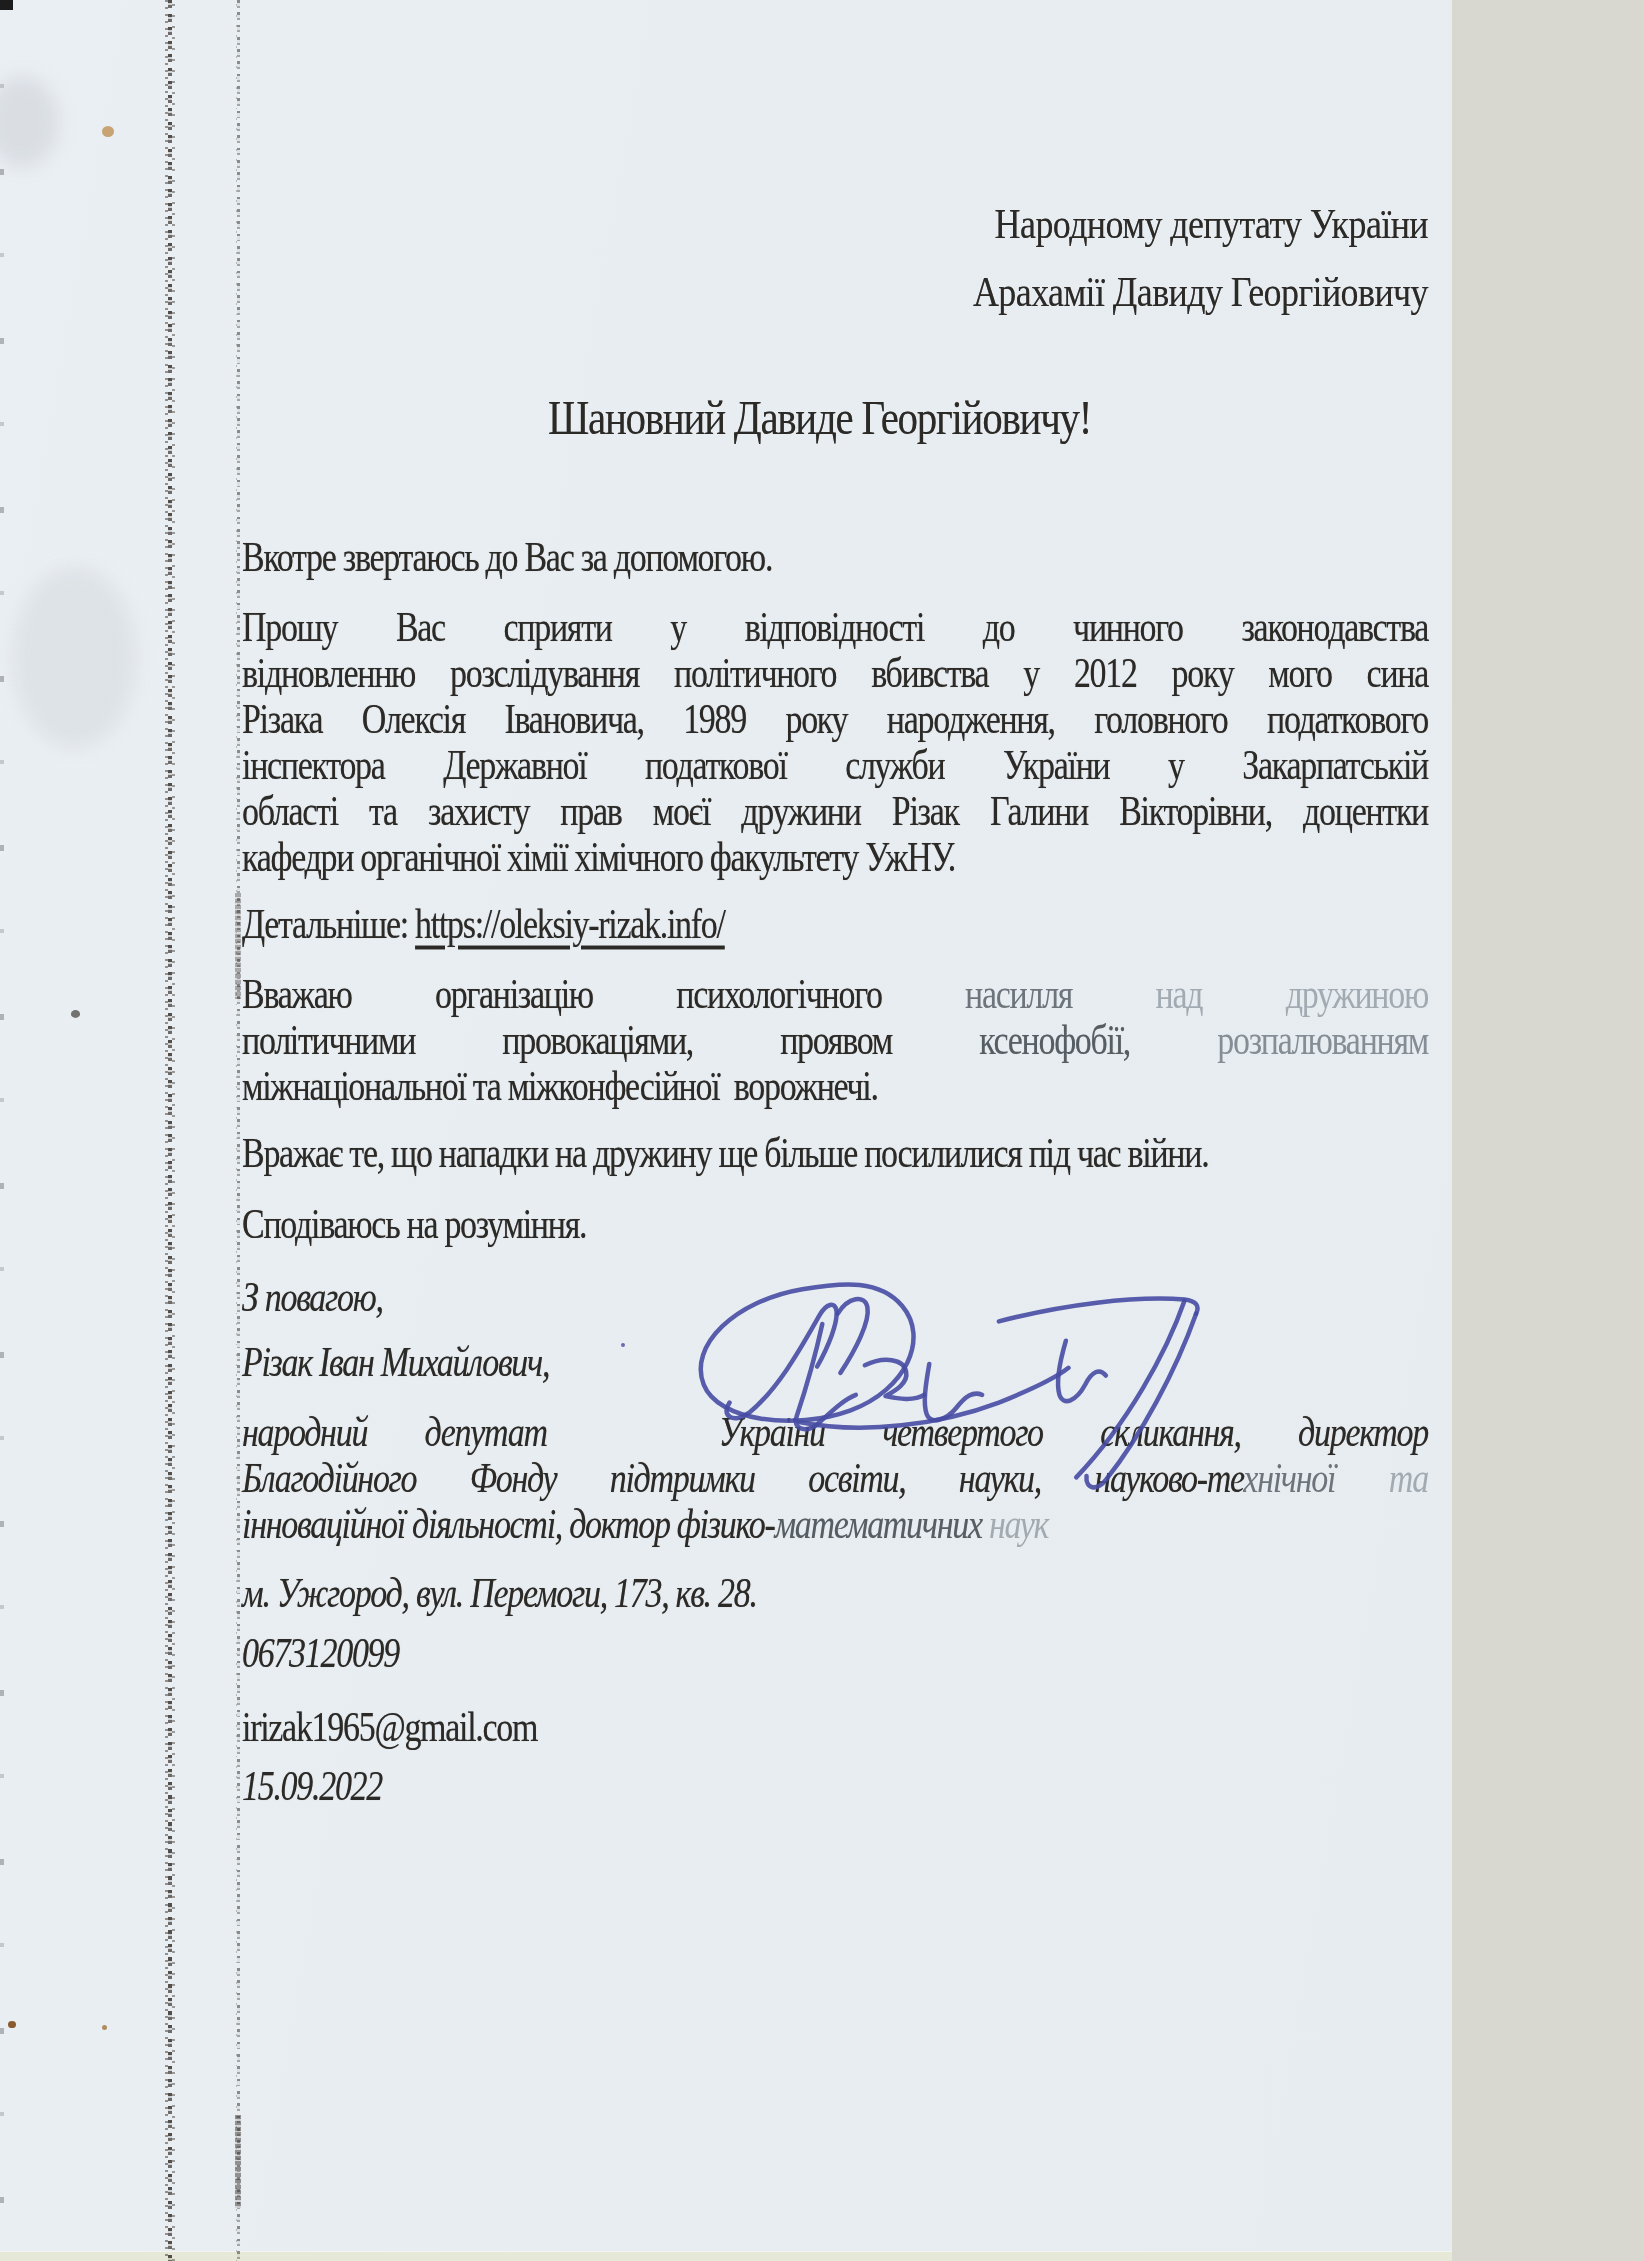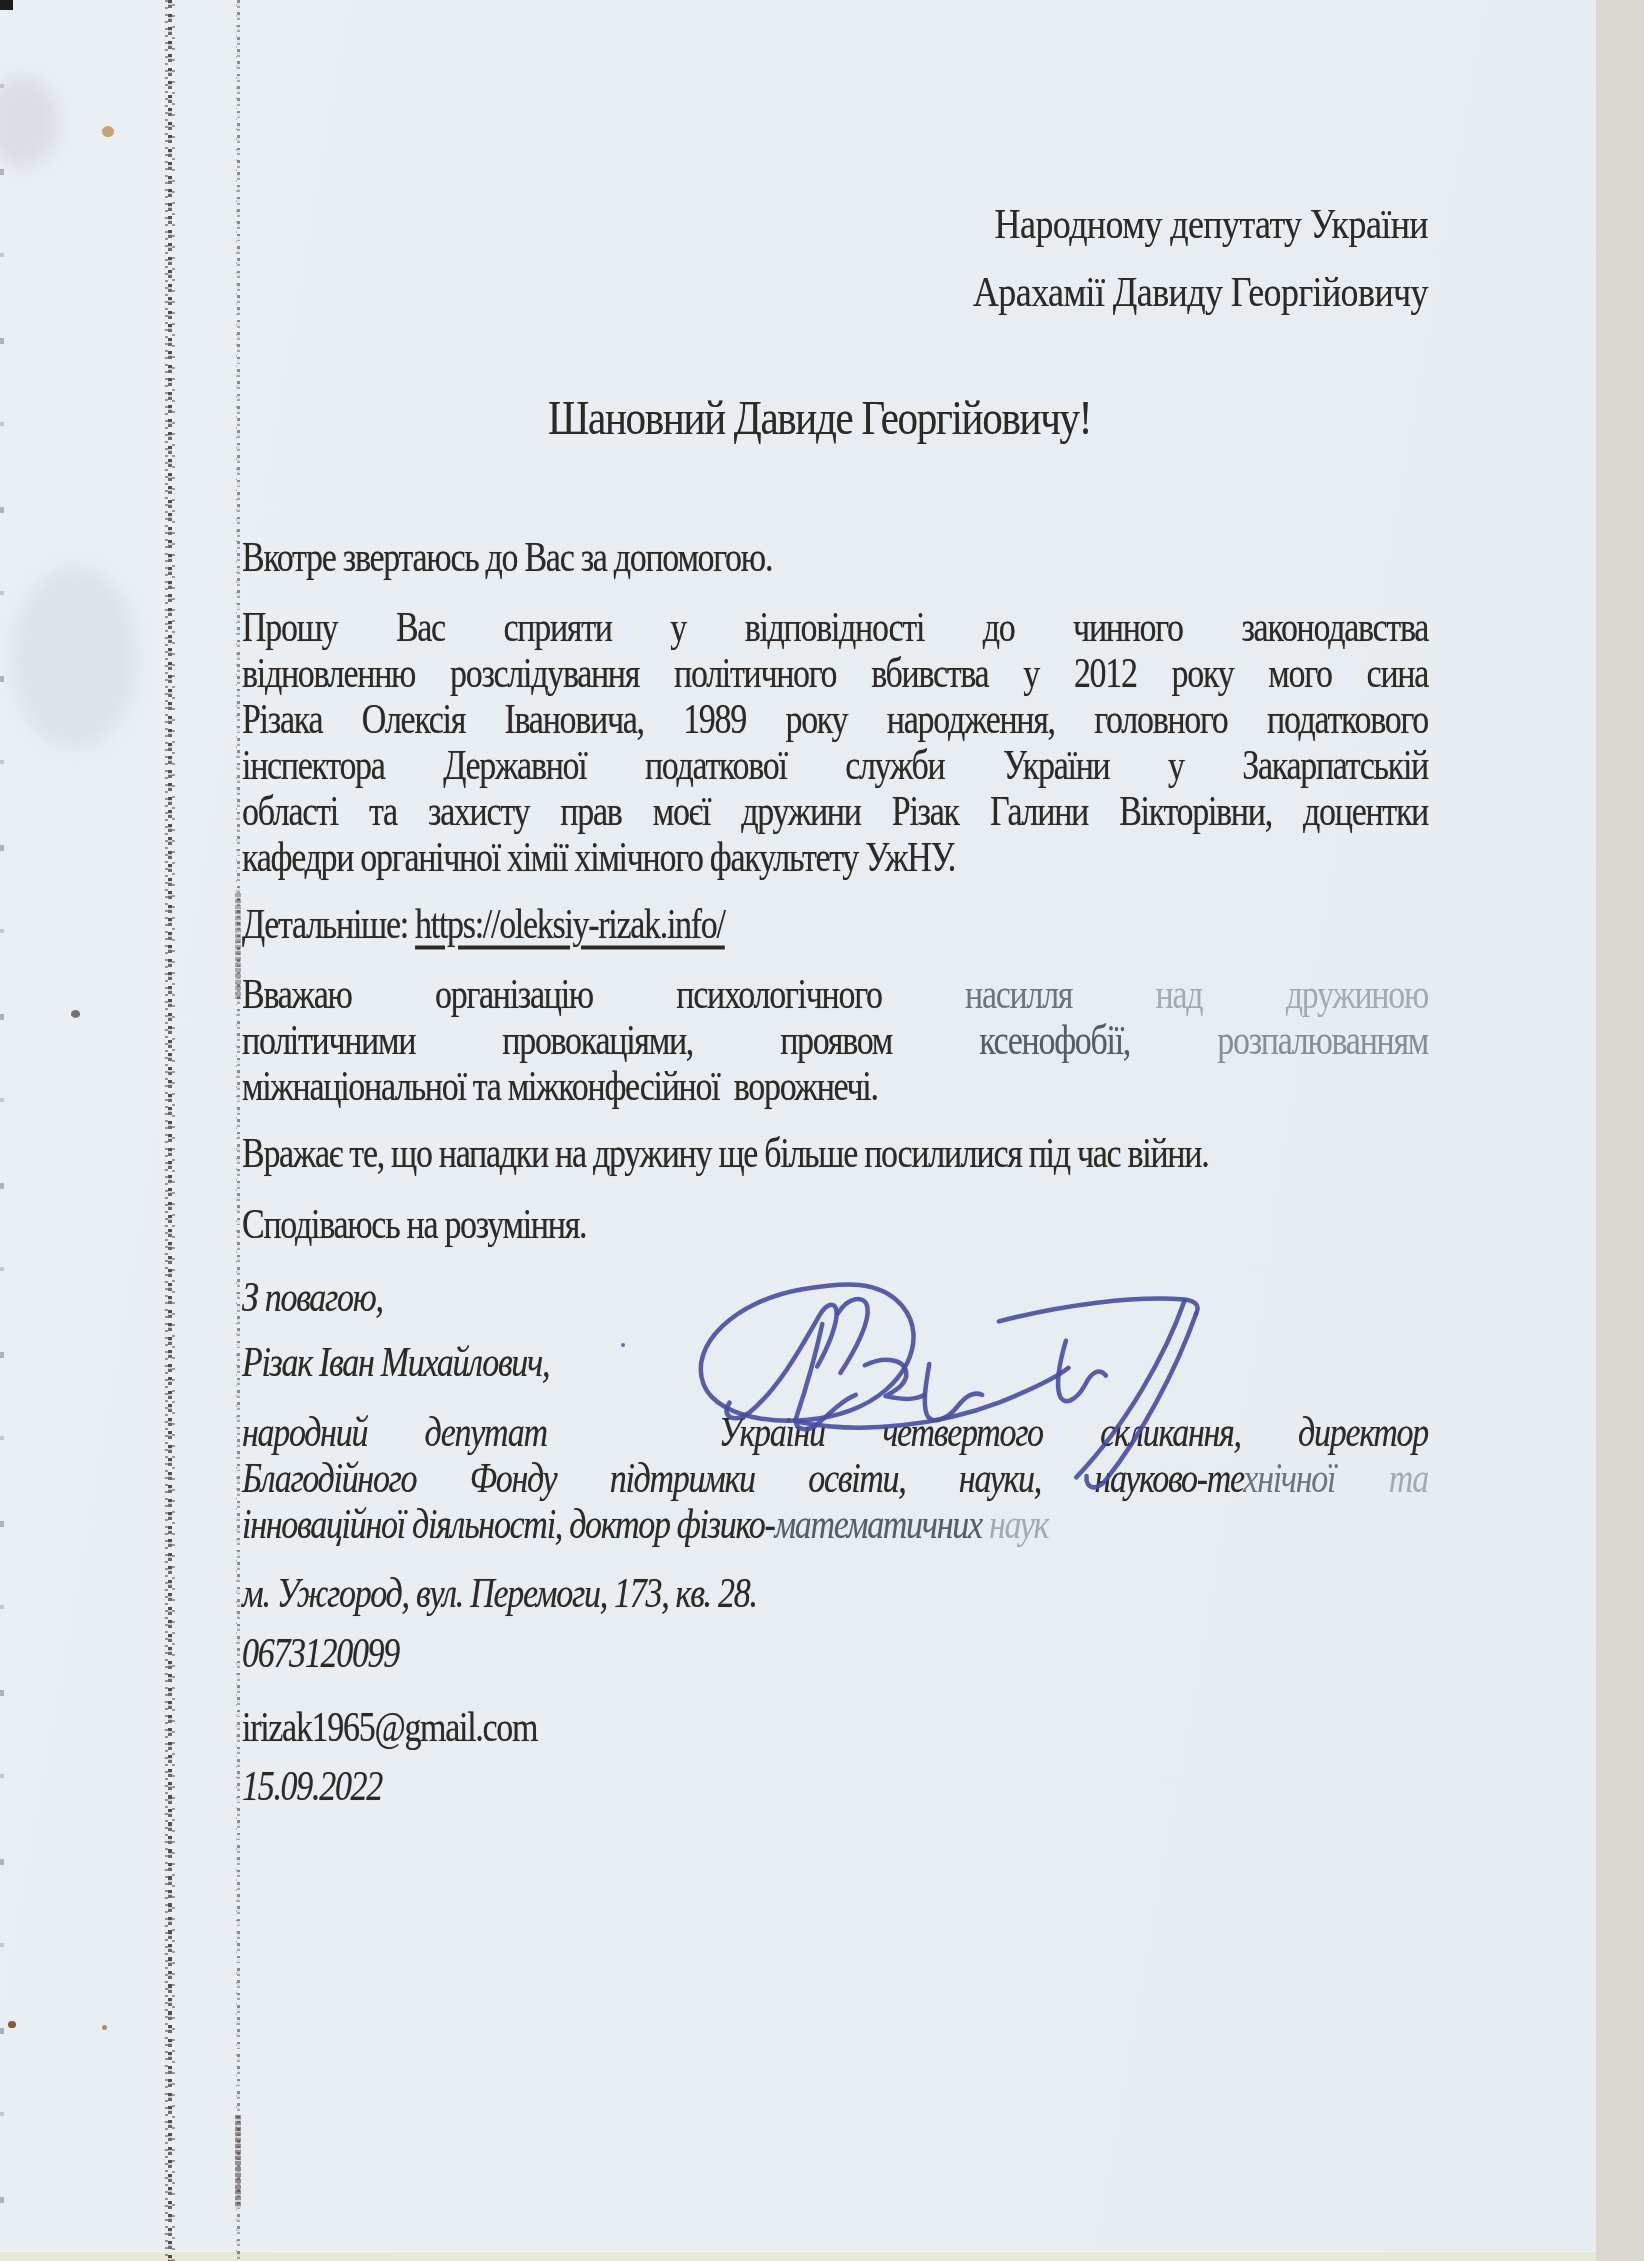--- a/index.html
+++ b/index.html
@@ -1,17 +1,17 @@
 <!DOCTYPE html>
 <html style="font-size:10.3px"><head>
 <meta charset="utf-8">
 <style>
   html,body { margin:0; padding:0; background:#d8d8d0; }
   .page {
-    position:relative; width:1596px; height:2261px; overflow:hidden;
+    position:relative; width:1452px; height:2261px; overflow:hidden;
     background:linear-gradient(100deg,#eaeff4 0%, #e8edf2 45%, #e7ecf1 100%);
     font-family:"Liberation Serif","DejaVu Serif",serif;
     color:#2c2a26;
   }
   .strip-right { position:absolute; top:0; bottom:0; left:1596px; width:48px; background:#edecdb; }
   .strip-bottom { position:absolute; left:0; width:1596px; top:2251px; height:10.3px; background:#e6e9d8; border-top:1.3px solid #f3f5ee; }
 
   
   .vline { position:absolute; top:0; bottom:0; }
   .vl { position:absolute; top:0; bottom:0; }

